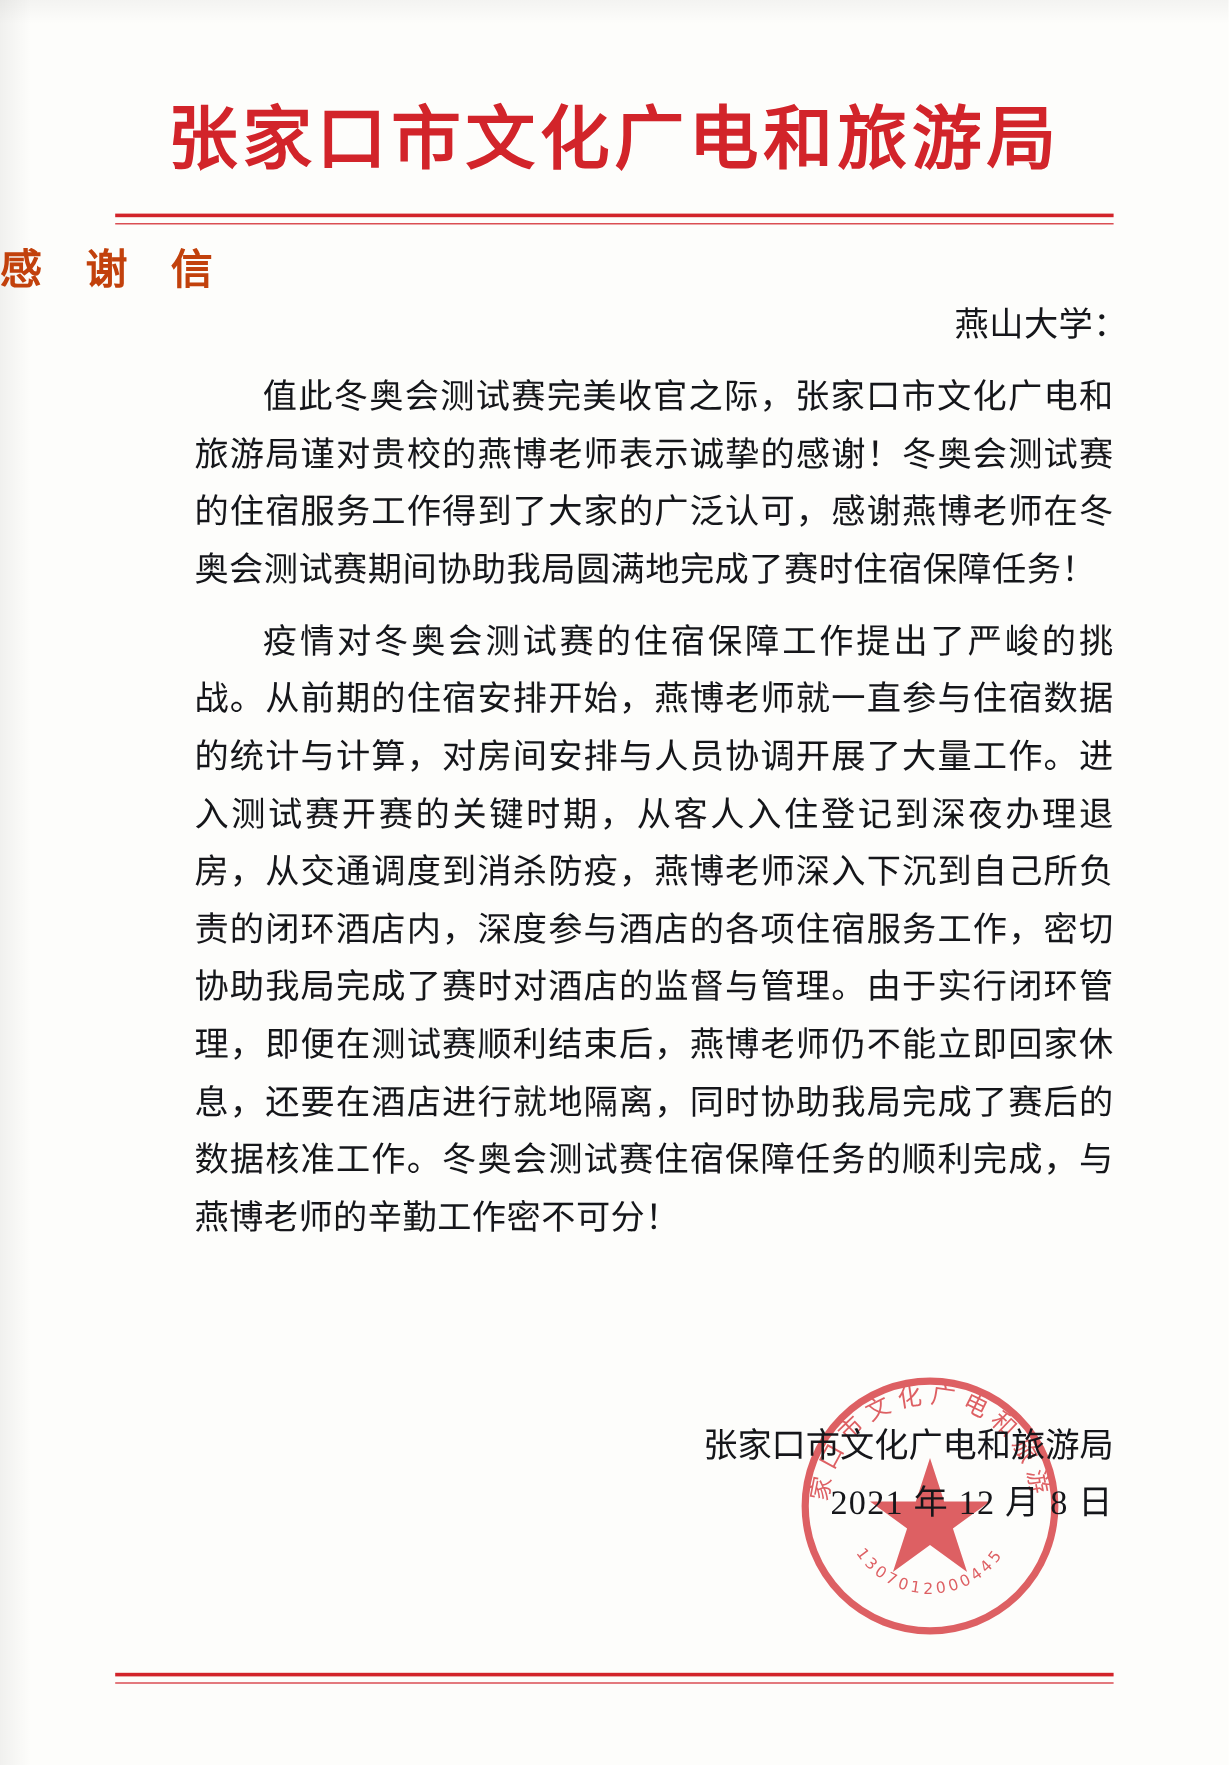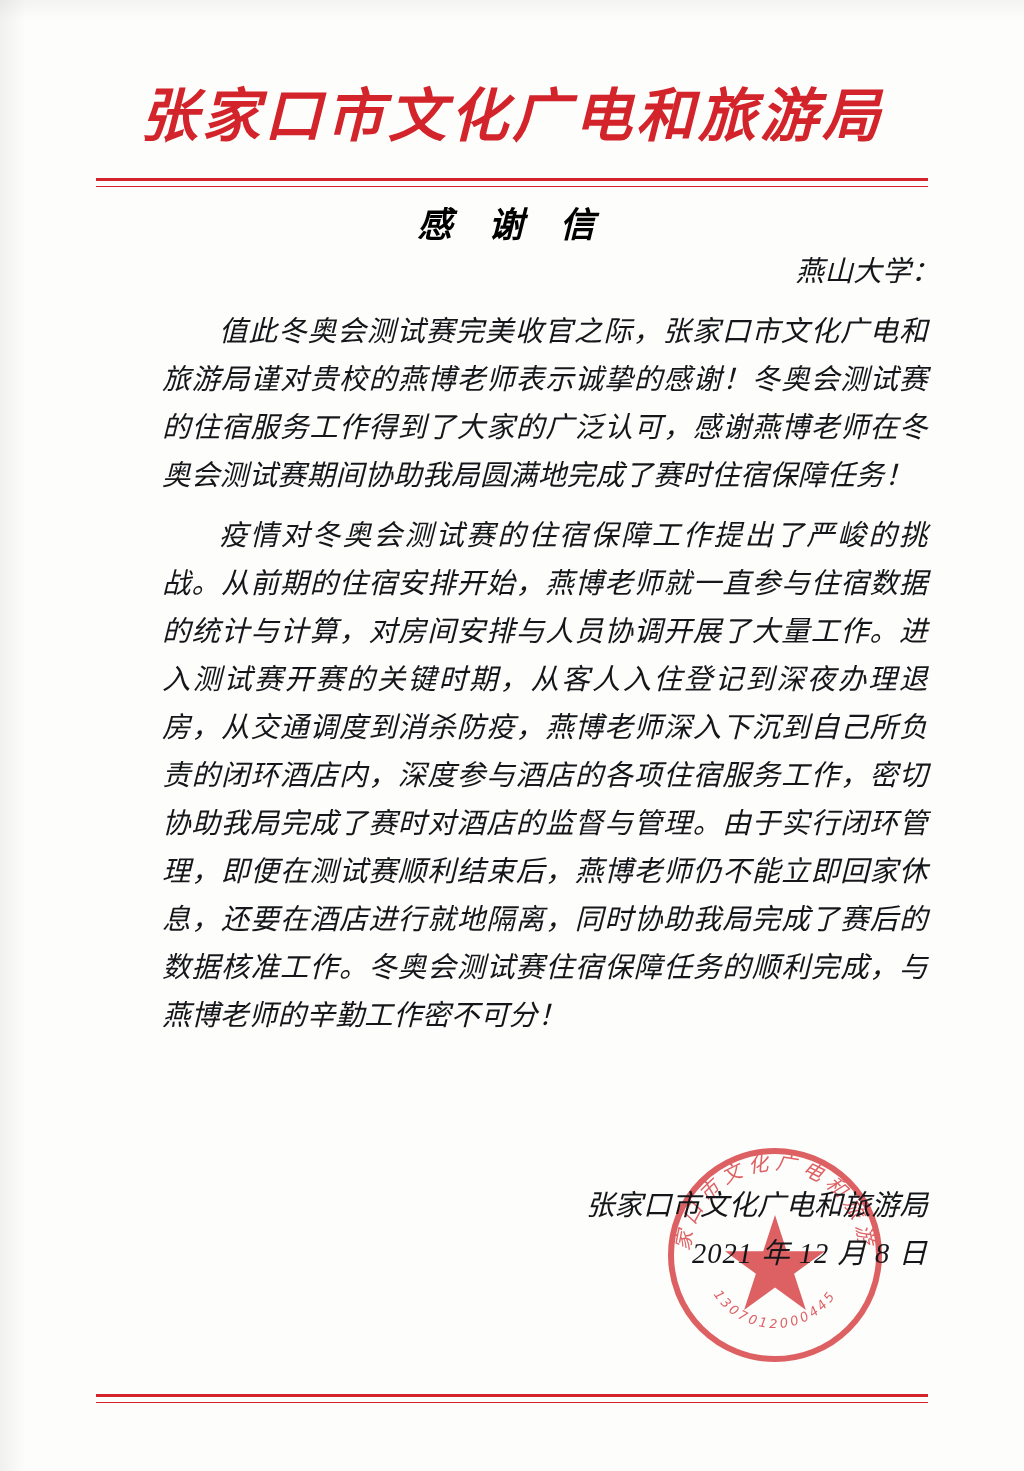--- a/index.html
+++ b/index.html
@@ -11,21 +11,20 @@
   body {
     font-family: "Liberation Serif", "DejaVu Serif", serif;
   }
   .page {
     position: relative;
     width: 1024px;
     height: 1471px;
     margin: 0 auto;
     background: #fdfdfb;
     overflow: hidden;
-    font-style: italic;
   }
   
   .letterhead {
     position: absolute;
     top: 86px;
     left: 0;
     width: 100%;
     text-align: center;
   }
   .letterhead-title {
@@ -49,26 +48,26 @@
     top: 186px;
     height: 1px;
     background: #d2242a;
   }
   
   .doc-title {
     position: absolute;
     top: 196px;
     left: 0;
     width: 100%;
-    text-align: center;
+    text-align: left;
     font-family: "DejaVu Serif", "Liberation Serif", serif;
     font-weight: bold;
     font-size: 35px;
     letter-spacing: 12px;
-    color: #000000;
+    color: #c2410c;
   }
   
   .body-block {
     position: absolute;
     top: 248px;
     left: 150px;
     width: 790px;
     color: #15161a;
     font-size: 28.5px;
     line-height: 48px;

